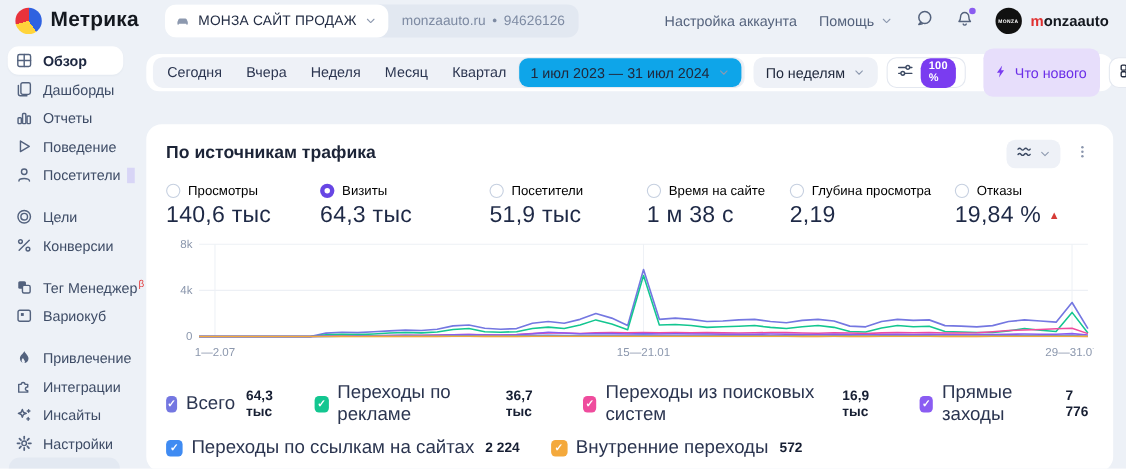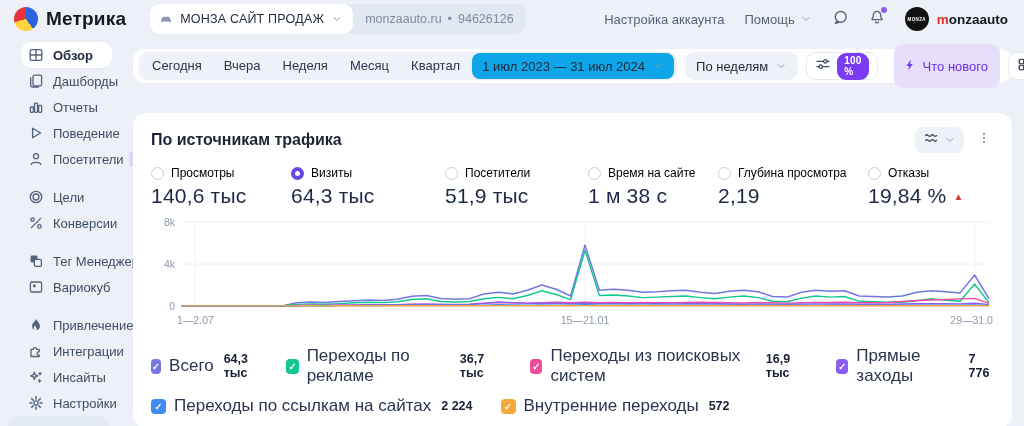--- a/index.html
+++ b/index.html
@@ -22,21 +22,21 @@
   .hdr-icn { color:#55637d; display:flex; position:relative; }
   .bell-dot { position:absolute; top:-2px; right:-2px; width:6px; height:6px; border-radius:50%; background:#8a5cf0; }
   .acct { display:flex; align-items:center; gap:8px; }
   .avatar { width:24px; height:24px; border-radius:50%; background:#111; color:#fff; display:flex; align-items:center; justify-content:center;
     font-size:4.5px; font-weight:700; letter-spacing:.4px; }
   .acct-name { font-size:13.5px; font-weight:700; color:#14181f; }
   .acct-name .red { color:#e03131; }
   .chev { display:flex; color:#8d99af; }
 
   
-  .sidebar { position:absolute; left:0; top:38px; bottom:0; width:119px; padding-top:4px;padding-left:14px; }
+  .sidebar { position:absolute; left:0; top:38px; bottom:0; width:119px; padding-top:4px; }
   .sb-group { margin-top:12px; }
   .sb-group:first-child { margin-top:0; }
   .sb-item { display:flex; align-items:center; height:26px; margin:0 7px; padding:0 7px; gap:9px; border-radius:10px;
     font-size:13px; color:#3e4c66; cursor:default; }
   .sb-item.active { background:#fff; color:#1d2740; font-weight:700; box-shadow:0 1px 2px rgba(30,40,64,.04); }
   .sb-icn { width:16px; height:16px; display:flex; align-items:center; justify-content:center; color:#53627e; flex:0 0 16px; }
   .sb-label { white-space:nowrap; }
   .sb-beta { color:#e23c3c; font-size:9px; vertical-align:super; margin-left:1px; }
   .sb-dot { margin-left:auto; width:7px; height:7px; border-radius:50%; background:#7a5af5; box-shadow:0 0 0 3.5px rgba(122,90,245,.18); margin-right:4px; }
   .sb-foot { position:absolute; left:8px; right:10px; bottom:-14px; height:24px; border-radius:10px; background:#e3e9f2; }

